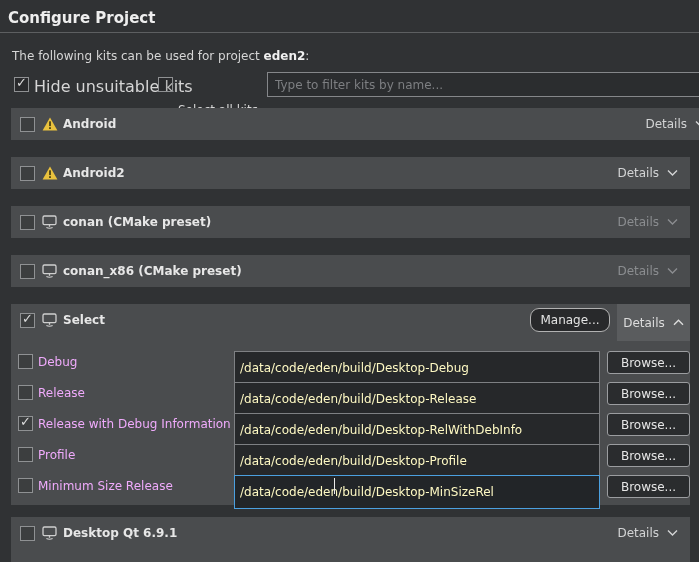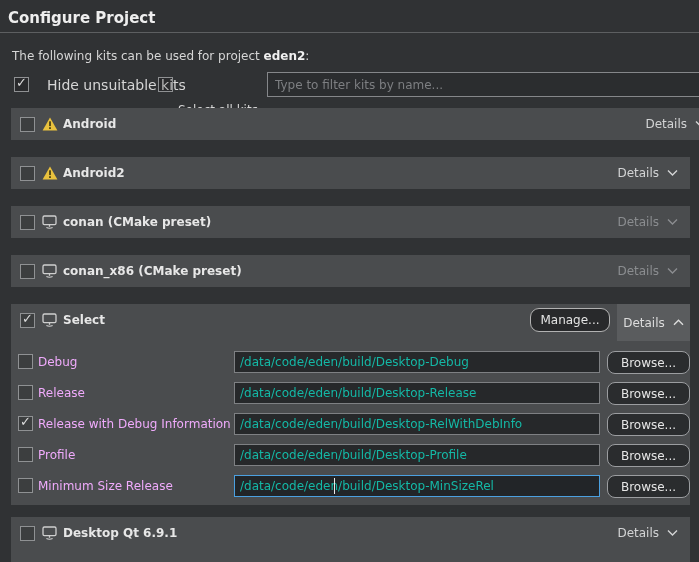--- a/index.html
+++ b/index.html
@@ -15,21 +15,21 @@
   .subtitle .proj{font-weight:bold;color:#f0f0f0;}
 
   
   .cb{display:inline-block;width:13px;height:13px;border:1px solid #8f9193;
       background:rgba(0,0,0,0.14);position:relative;box-sizing:content-box;}
   .cb.checked::after{content:"\2713";position:absolute;left:1px;top:-3px;font-size:13px;
       color:#dcdcdc;line-height:16px;}
 
   
   .flt-cb1{position:absolute;left:14px;top:77px;}
-  .flt-lb1{position:absolute;left:47px;top:77px;font-size:14px;color:#d6d6d6;}
+  .flt-lb1{position:absolute;left:34px;top:77px;font-size:16px;color:#d6d6d6;}
   .flt-cb2{position:absolute;left:158px;top:77px;}
   .flt-lb2{position:absolute;left:178px;top:77px;font-size:12px;color:#d6d6d6;margin-top:26px;}
   .filter-input{position:absolute;left:267px;top:72px;width:455px;height:25px;box-sizing:border-box;
       background:#2b2d2f;border:1px solid #85878a;color:#e8e8e8;font-size:12px;
       font-family:inherit;padding:0 7px;outline:none;}
   .filter-input::placeholder{color:#7d7f82;}
 
   
   #kit-list{position:absolute;left:0;top:0;width:699px;height:562px;}
   .kit-block{position:absolute;left:11px;width:679px;background:#4a4c4e;}
@@ -45,25 +45,25 @@
   .chev-wrap{display:inline-flex;align-items:center;}
   .manage-btn{position:absolute;right:80px;top:4px;width:80px;height:24px;background:#28292b;
       border:1px solid #b2b2b2;border-radius:9px;color:#e3e3e3;font-size:12px;font-family:inherit;padding:0;}
 
   
   .cfg-row{position:absolute;left:0;width:679px;height:23px;}
   .cfg-row .cb{position:absolute;left:7px;top:3px;}
   .cfg-label{position:absolute;left:27px;top:4px;font-size:12px;color:#f0abfc;white-space:nowrap;}
   .path-wrap{position:absolute;left:223px;top:0;width:366px;height:22px;}
   .path-input{width:100%;height:100%;box-sizing:border-box;background:#26282a;border:1px solid #7e8083;
-      color:#14b8a6;font-size:12px;font-family:inherit;padding:4px 5px;outline:none;}
+      color:#fef9c3;font-size:12px;font-family:inherit;padding:16px 5px;outline:none;}
   .path-wrap.focused .path-input{border-color:var(--focus,#4ba0e0);background:#222528;}
   .caret{position:absolute;left:100px;top:3px;width:1px;height:16px;background:#eaeaea;}
   .browse-btn{position:absolute;left:596px;top:0;width:83px;height:23px;background:#2a2c2e;
-      border:1px solid #9b9da0;border-radius:8px;color:#e5e5e5;font-size:12px;font-family:inherit;padding:0;}
+      border:1px solid #9b9da0;border-radius:3px;color:#e5e5e5;font-size:12px;font-family:inherit;padding:0;}
 </style>
 </head>
 <body style="--page-bg: #303234; --focus: #4ba0e0;">
 
 <div class="page-title">Configure Project</div>
 <div class="title-divider"></div>
 
 <div class="subtitle"><span>The following kits can be used for project </span><span class="proj">eden2</span><span>:</span></div>
 
 <span class="cb checked flt-cb1"></span>

